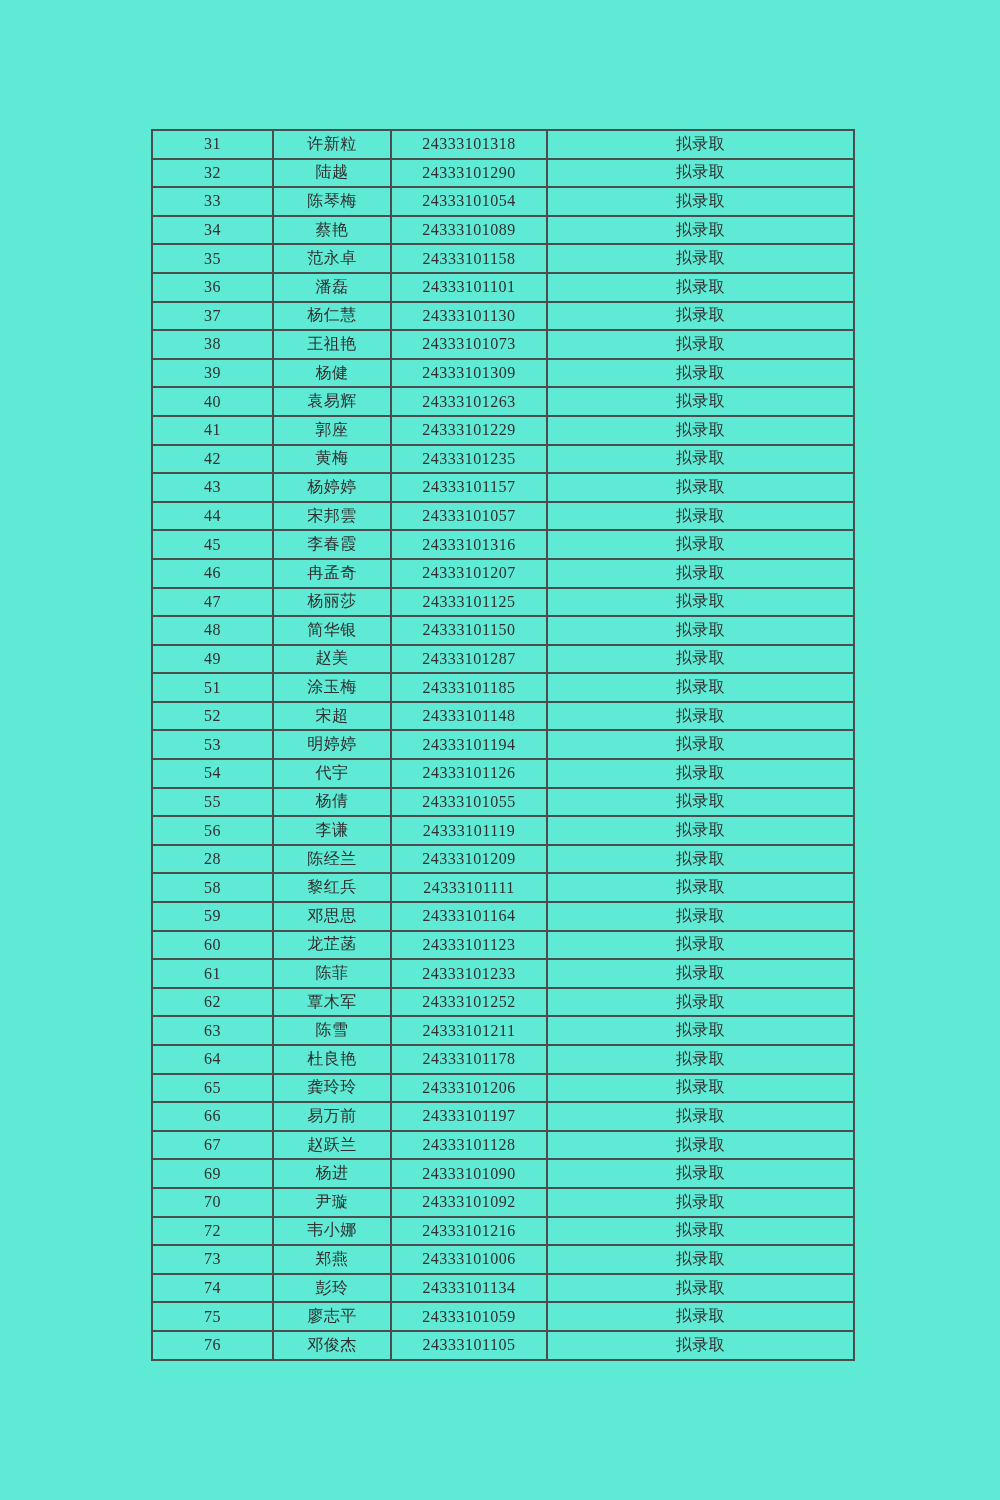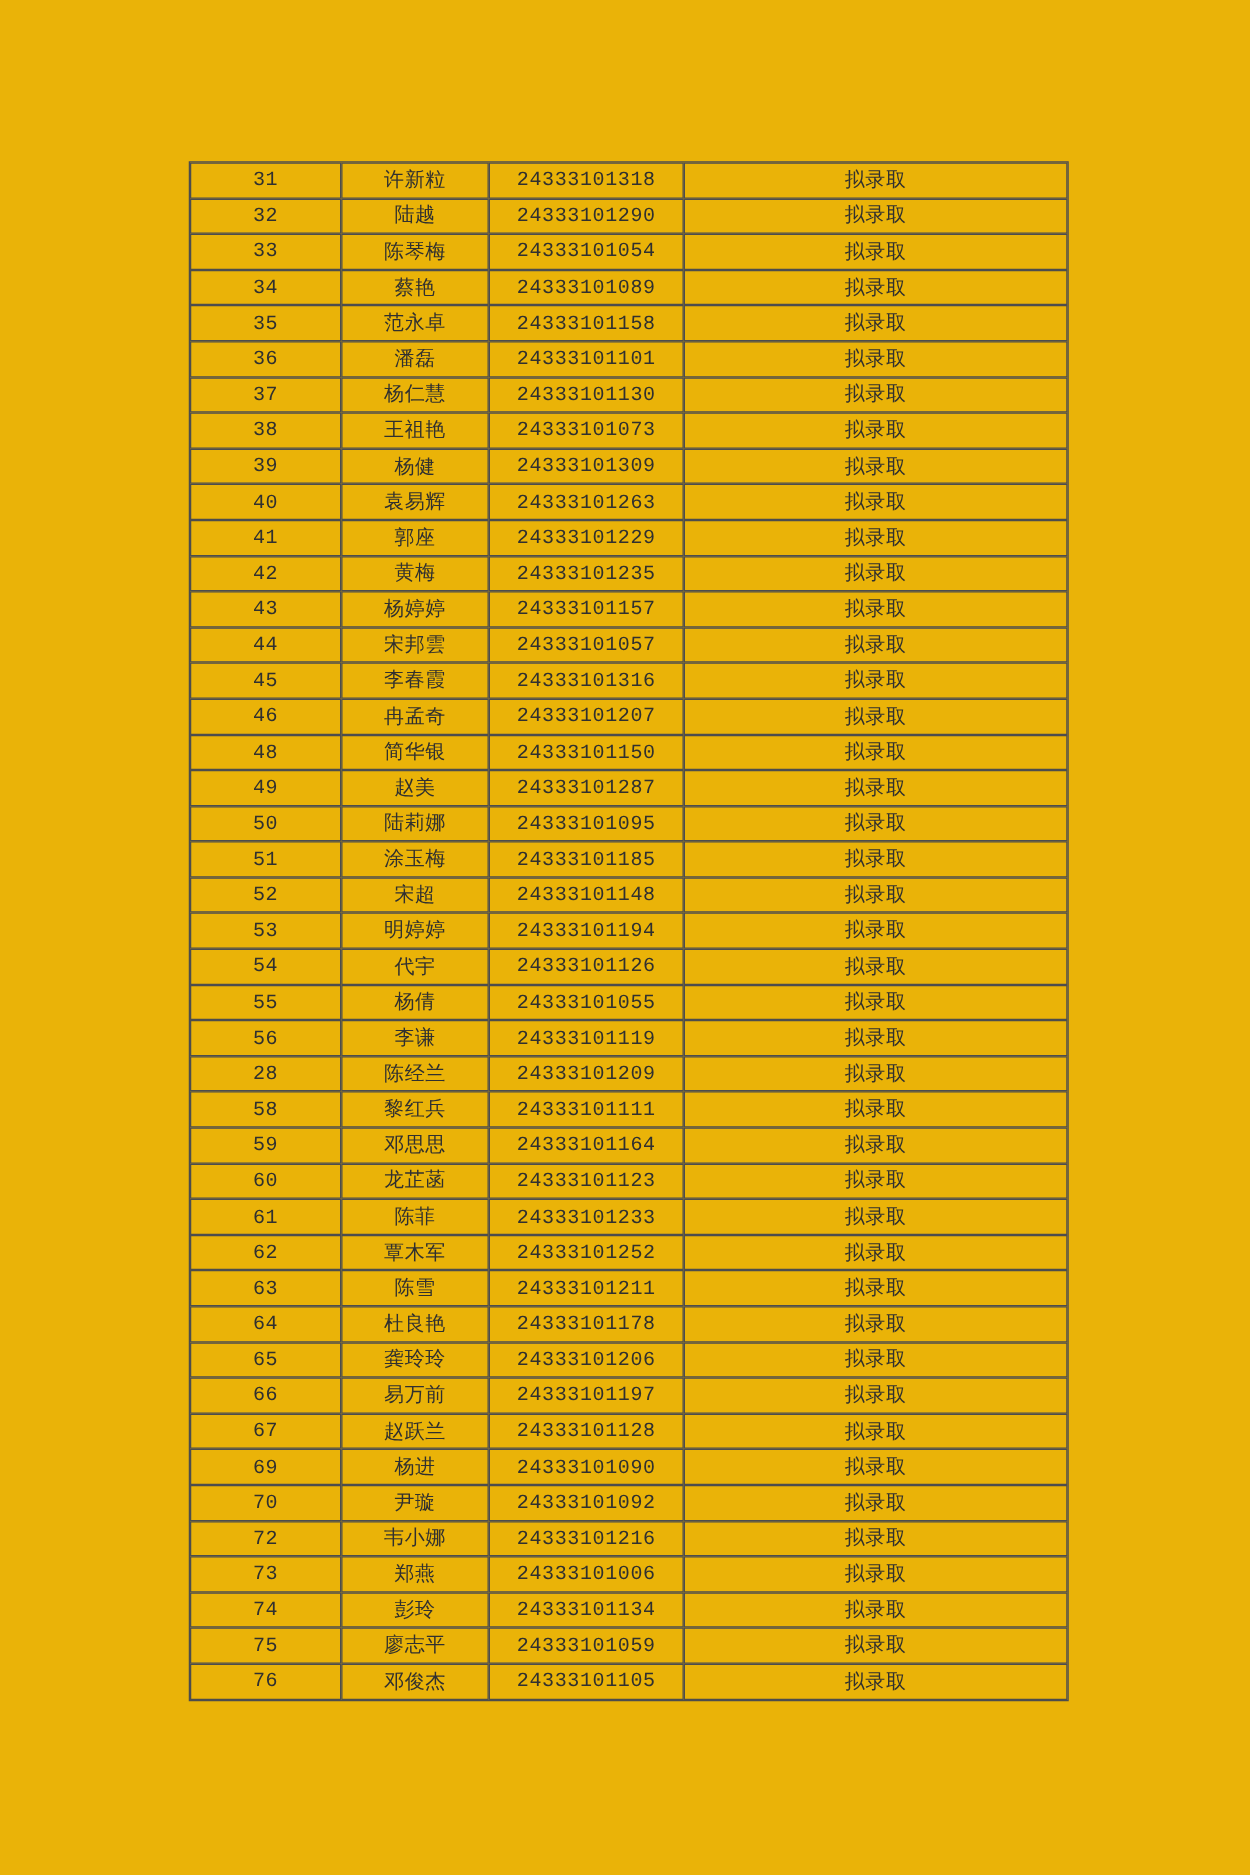--- a/index.html
+++ b/index.html
@@ -4,22 +4,22 @@
 <style>
   html, body {
     margin: 0;
     padding: 0;
     background: #ffffff;
   }
   .page {
     position: relative;
     width: 1000px;
     height: 1500px;
-    background: #eab308;
-    font-family: Liberation Mono, monospace;
+    background: #5eead4;
+    font-family: Liberation Serif, serif;
     overflow: hidden;
   }
   table.admission-table {
     position: absolute;
     left: 151px;
     top: 129px;
     width: 704px;
     border-collapse: separate;
     border-spacing: 0;
     table-layout: fixed;
@@ -138,35 +138,35 @@
     <td class="col-id">24333101316</td>
     <td class="col-status">拟录取</td>
   </tr>
         <tr>
     <td class="col-no">46</td>
     <td class="col-name">冉孟奇</td>
     <td class="col-id">24333101207</td>
     <td class="col-status">拟录取</td>
   </tr>
         <tr>
+    <td class="col-no">47</td>
+    <td class="col-name">杨丽莎</td>
+    <td class="col-id">24333101125</td>
+    <td class="col-status">拟录取</td>
+  </tr>
+        <tr>
     <td class="col-no">48</td>
     <td class="col-name">简华银</td>
     <td class="col-id">24333101150</td>
     <td class="col-status">拟录取</td>
   </tr>
         <tr>
     <td class="col-no">49</td>
     <td class="col-name">赵美</td>
     <td class="col-id">24333101287</td>
-    <td class="col-status">拟录取</td>
-  </tr>
-        <tr>
-    <td class="col-no">50</td>
-    <td class="col-name">陆莉娜</td>
-    <td class="col-id">24333101095</td>
     <td class="col-status">拟录取</td>
   </tr>
         <tr>
     <td class="col-no">51</td>
     <td class="col-name">涂玉梅</td>
     <td class="col-id">24333101185</td>
     <td class="col-status">拟录取</td>
   </tr>
         <tr>
     <td class="col-no">52</td>

